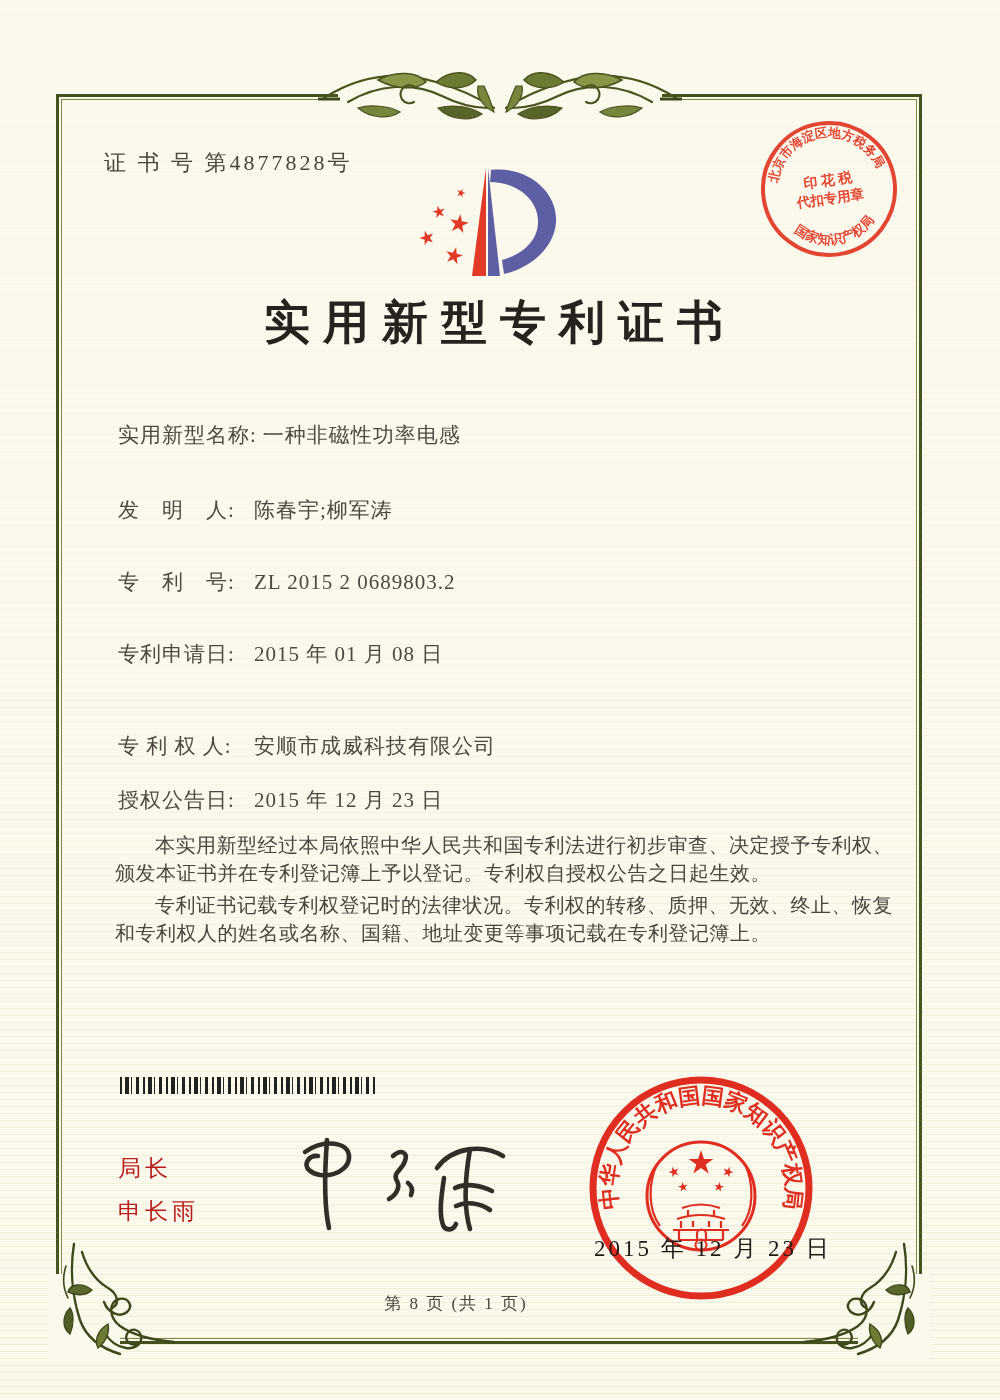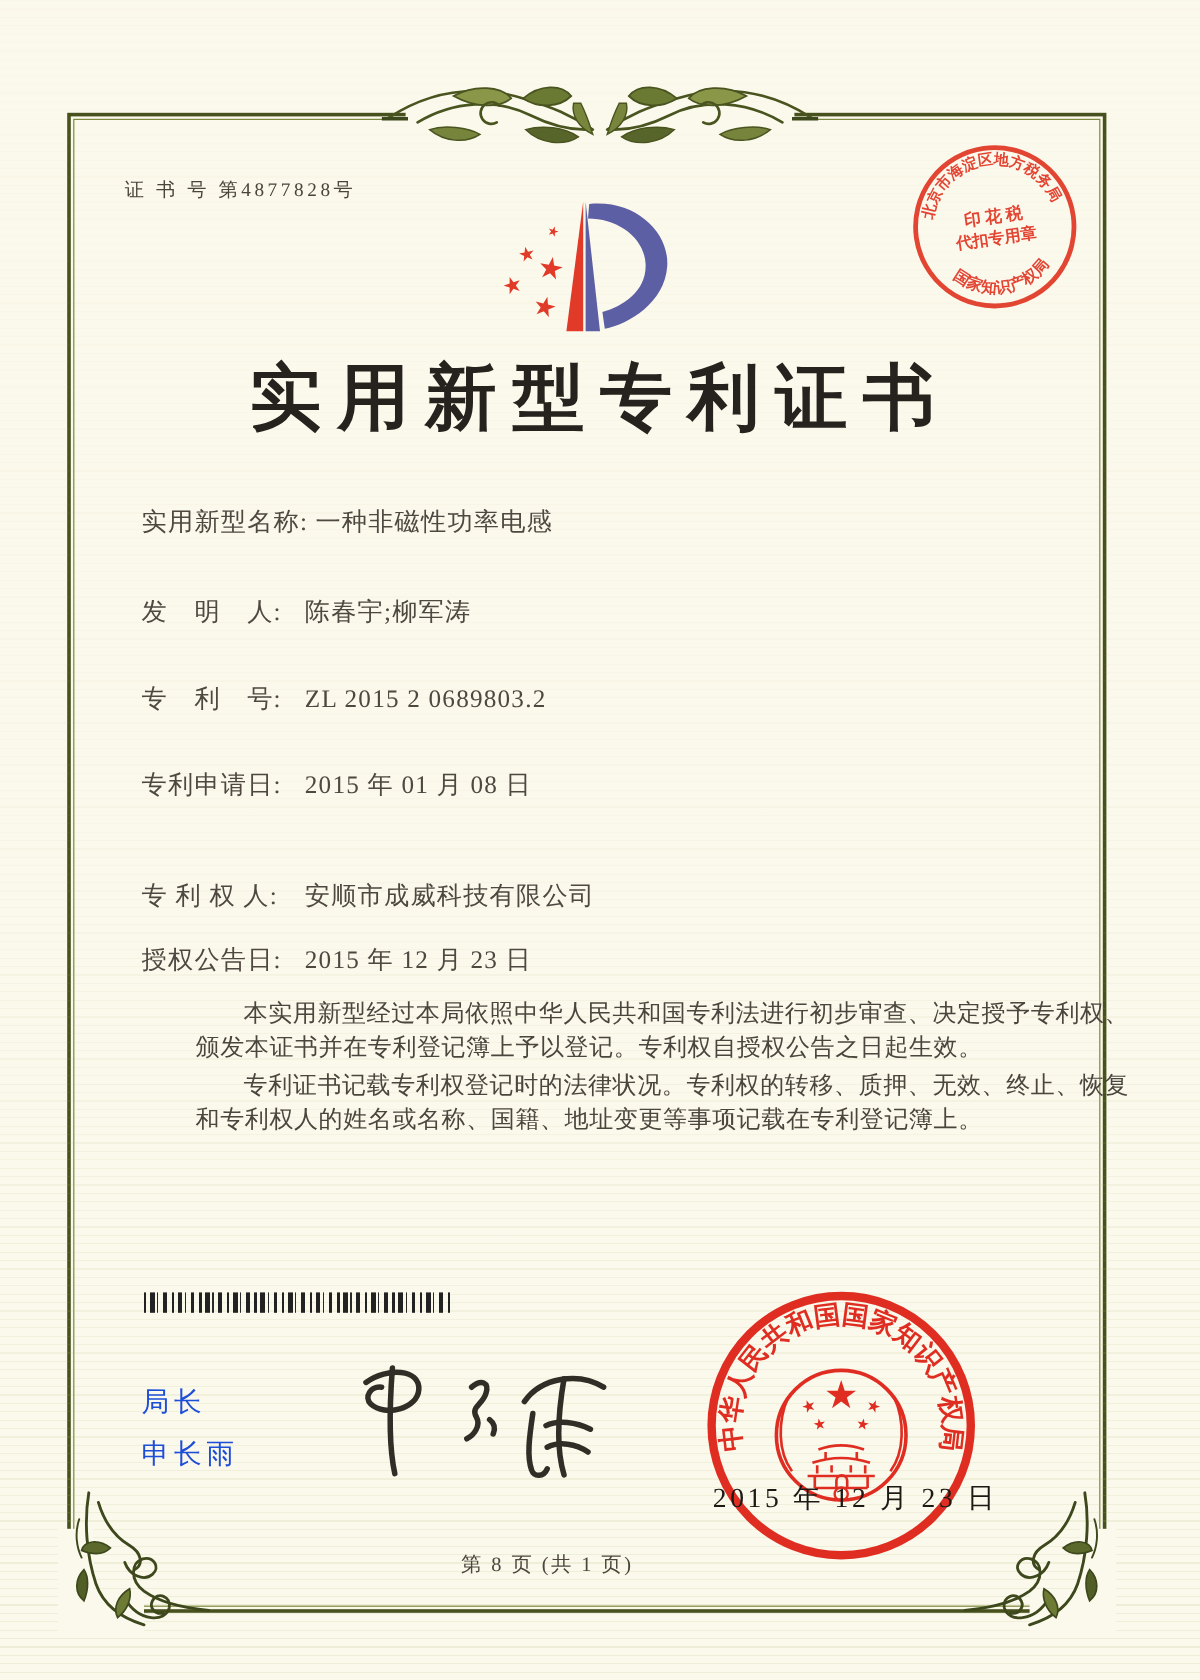--- a/index.html
+++ b/index.html
@@ -19,49 +19,48 @@
     z-index:2;
   }
   .frame{
     position:absolute; left:56px; top:94px; width:860px; height:1244px;
     border:3px solid #46511d; z-index:1;
   }
   .frame-inner{ position:absolute; inset:2px; border:1px solid #7d893e; }
   .svg-abs{ position:absolute; z-index:3; }
   .cert-no{
     position:absolute; left:104px; top:148px; z-index:4;
-    font-size:16px; letter-spacing:3px; color:#4a443b;
+    font-size:22px; letter-spacing:3px; color:#4a443b;
   }
   .title{
     position:absolute; left:0; top:292px; width:1000px; z-index:4;
-    text-align:center; font-size:60px; font-weight:700; color:#26221e;
+    text-align:center; font-size:46px; font-weight:700; color:#26221e;
     letter-spacing:13px;
   }
   .field{ position:absolute; left:118px; z-index:4; font-size:21px; color:#4e4840; white-space:nowrap;}
   .field .lbl{ display:inline-block; min-width:130px; letter-spacing:1px; }
   .field .val{ margin-left:6px; letter-spacing:1px; }
   .bodytext{
     position:absolute; left:115px; top:831px; width:778px; z-index:4;
     font-size:20px; line-height:28px; color:#4b463d; text-align:justify;
     letter-spacing:.5px;
-    margin-left:48px;
   }
   .bodytext p{ margin:0 0 4px 0; text-indent:2em; }
   .barcode{
     position:absolute; left:120px; top:1077px; width:256px; height:17px; z-index:4;
     background:repeating-linear-gradient(90deg,
       #222 0 2px, rgba(0,0,0,0) 2px 5px,
       #222 5px 9px, rgba(0,0,0,0) 9px 11px,
       #2a2a2a 11px 12px, rgba(0,0,0,0) 12px 16px,
       #222 16px 19px, rgba(0,0,0,0) 19px 23px);
   }
   .signer{
     position:absolute; left:118px; z-index:4;
     font-family:"Liberation Sans","DejaVu Sans",sans-serif;
-    font-size:23px; color:#1d4ed8; letter-spacing:4px;
+    font-size:23px; color:#b91c1c; letter-spacing:4px;
   }
   .seal-date{
     position:absolute; left:594px; top:1233px; z-index:6;
     font-size:23px; color:#1d1a16; letter-spacing:3px; font-weight:500;
   }
   .footer{
     position:absolute; left:0; top:1292px; width:912px; z-index:4;
     text-align:center; font-size:17px; letter-spacing:2px; color:#4c463c;
   }
   .stamp-tax{ transform:rotate(-8deg); opacity:.94; }

